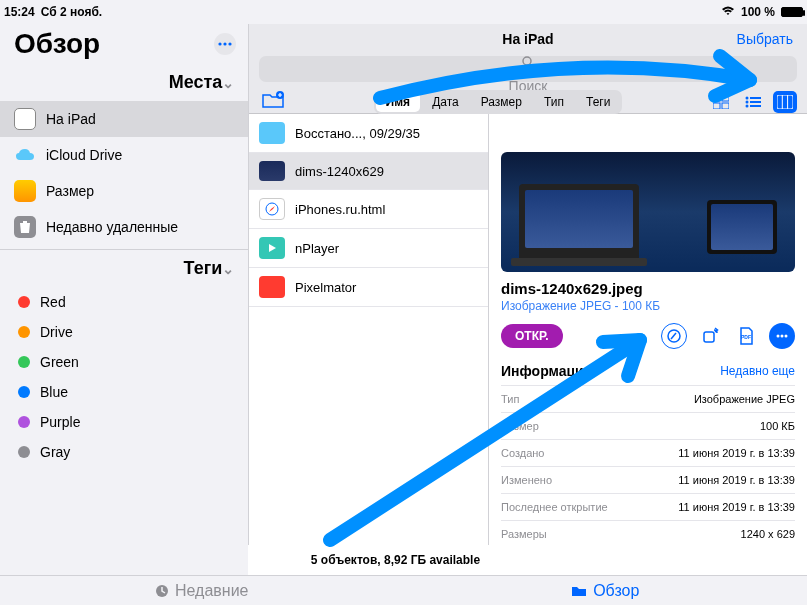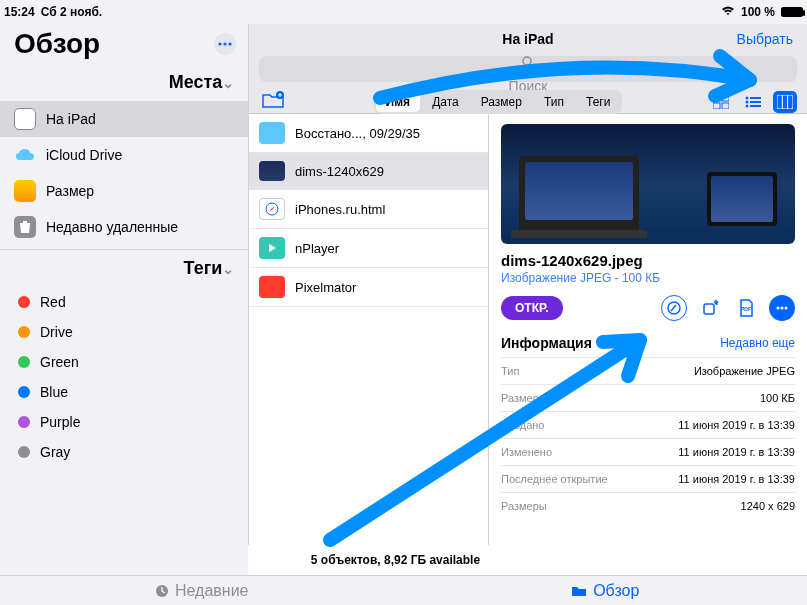--- a/index.html
+++ b/index.html
@@ -40,31 +40,31 @@
   .filelist { width: 240px; border-right:1px solid #d1d1d6; overflow:hidden;}
   .file-row { display:flex; align-items:center; gap:10px; padding:8px 10px; border-bottom:1px solid #e5e5ea; font-size:13px; cursor:pointer;}
   .file-row.sel { background:#e2e2e6;}
   .ficon { width:26px; height:22px; border-radius:4px; flex-shrink:0; display:flex; align-items:center; justify-content:center; font-size:11px;}
   .folder-blue { background:#5ac8fa;}
   .folder-teal { background:#34c7b5;}
   .folder-red { background:#ff3b30;}
   .thumb { background:linear-gradient(#1a2a5a,#2a3a6a); width:26px; height:20px;}
   .filefooter { position:absolute; bottom:30px; left:248px; right:264px; text-align:center; font-size:12px; font-weight:600; padding:8px 0; background:#fff;}
   
-  .detail { flex:1; padding:10px 12px; overflow:hidden; font-size:12px;}
+  .detail { flex:1; padding:10px 12px; overflow:hidden; font-size:12px;margin-top:28px;}
   .preview { width:100%; height:120px; background:linear-gradient(#0a1a3a 0%, #1a3a6a 50%, #0a2a5a 100%); border-radius:6px; position:relative; margin-bottom:8px;}
   .laptop { position:absolute; left:18px; bottom:10px; width:120px; height:78px; background:#222; border-radius:4px; }
   .laptop::before{content:"";position:absolute;inset:6px 6px 14px 6px;background:linear-gradient(#1a3a7a,#3a5a9a);border-radius:2px;}
   .laptop::after{content:"";position:absolute;left:-8px;right:-8px;bottom:-4px;height:8px;background:#333;border-radius:2px;}
   .tablet { position:absolute; right:18px; bottom:18px; width:70px; height:54px; background:#111; border-radius:4px;}
   .tablet::before{content:"";position:absolute;inset:4px;background:linear-gradient(#1a3a7a,#3a5a9a);border-radius:2px;}
   .fname { font-size:15px; font-weight:700; margin-bottom:2px;}
   .fmeta { color:#3b82f6; font-size:12px; margin-bottom:10px;}
   .actions { display:flex; align-items:center; gap:10px; margin-bottom:14px;}
-  .openbtn { background:#6d28d9; color:#fff; border-radius:13px; padding:5px 14px; font-size:12px; font-weight:700; cursor:pointer;}
+  .openbtn { background:#a21caf; color:#fff; border-radius:13px; padding:5px 14px; font-size:12px; font-weight:700; cursor:pointer;}
   .aicon { width:26px; height:26px; border:1.5px solid #0066ff; border-radius:6px; display:flex; align-items:center; justify-content:center; color:#0066ff; cursor:pointer; font-size:13px;}
   .aicon.circle { border-radius:50%;}
   .aicon.filled { background:#0066ff; color:#fff; border:none;}
   .info-hdr { display:flex; justify-content:space-between; align-items:center; font-size:14px; font-weight:700; margin-bottom:6px;}
   .more-link { color:#0066ff; font-size:12px; font-weight:400; cursor:pointer;}
   .info-row { display:flex; justify-content:space-between; padding:7px 0; border-top:1px solid #e5e5ea; font-size:11px;}
   .info-row .k { color:#8e8e93;}
   .info-row .v { color:#000; text-align:right;}
   
   .tabbar { position:absolute; bottom:0; left:0; right:0; height:30px; background:#f2f2f6; border-top:1px solid #d1d1d6; display:flex;}

